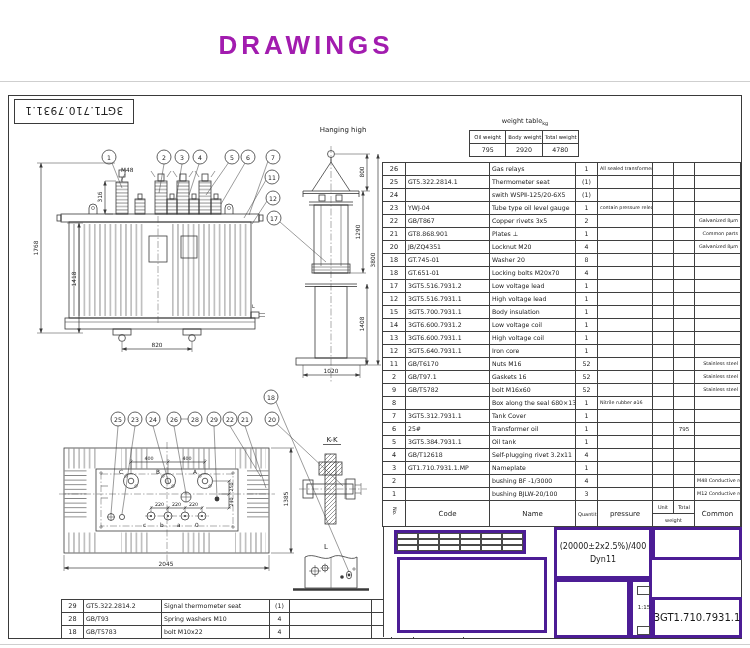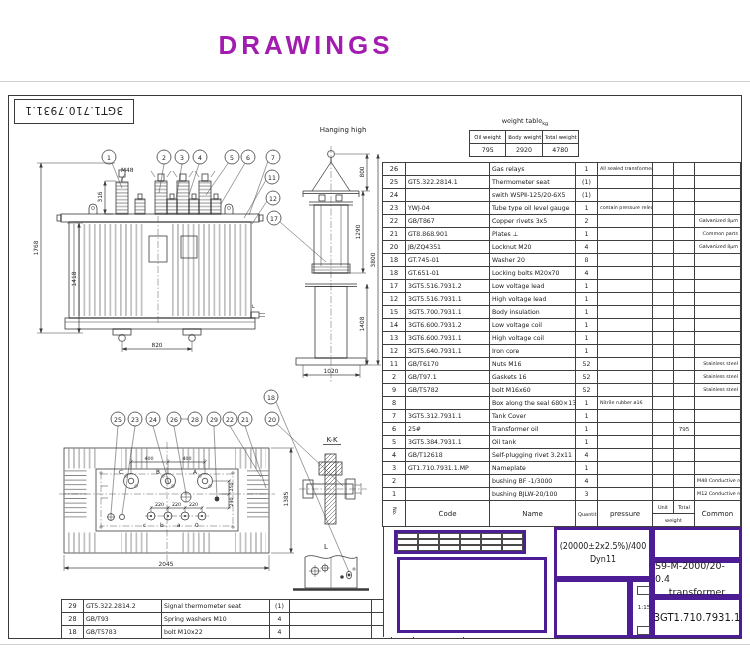--- a/index.html
+++ b/index.html
@@ -889,20 +889,16 @@
       <div>(20000±2x2.5%)/400</div>
       <div>Dyn11</div>
     </div>
     <div class="tb-cell tb-inner"></div>
     <div class="tb-cell tb-scalecol">
       <div class="tb-check c1"></div>
       <div class="tb-scale">1:15</div>
       <div class="tb-check c2"></div>
     </div>
     <div class="tb-cell tb-righttop"></div>
-    <div class="tb-cell tb-model">
-      <div>S9-M-2000/20-0.4</div>
-      <div>transformer</div>
-    </div>
     <div class="tb-cell tb-dno">3GT1.710.7931.1</div>
   </div>
 
 </div>
 
 </body></html>

